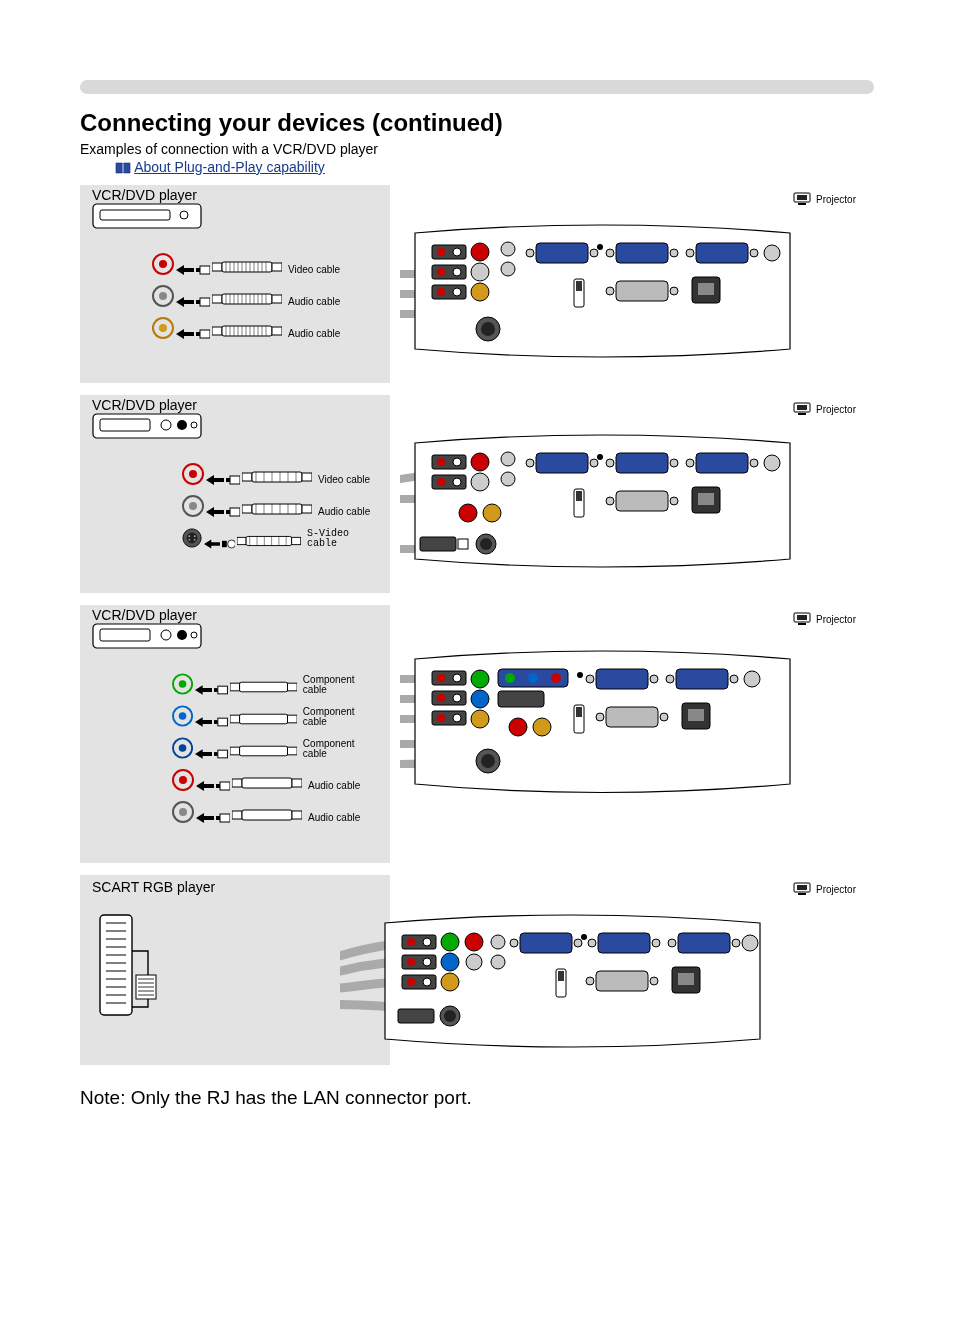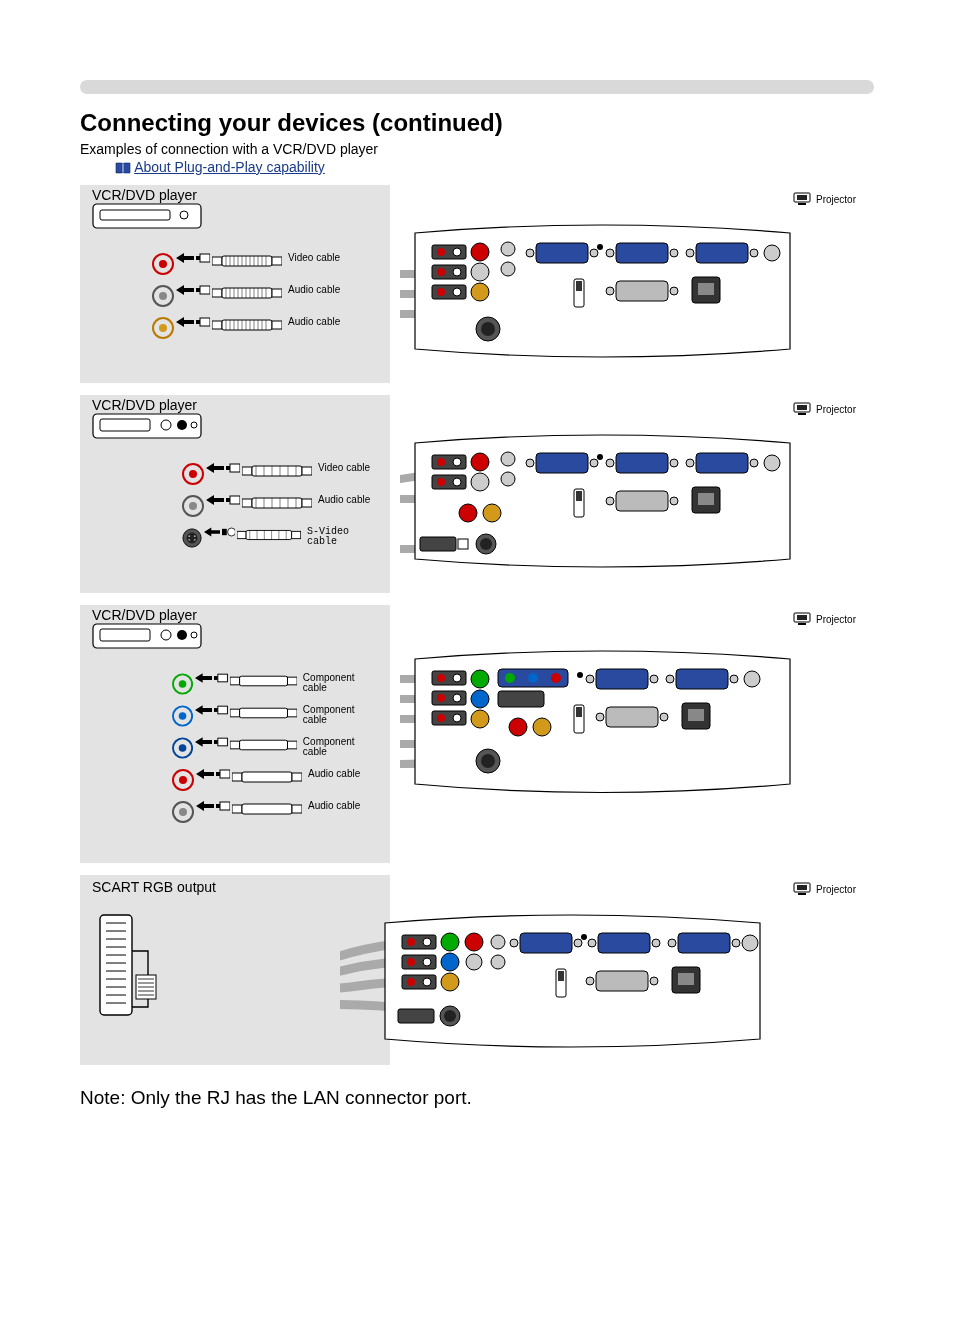--- a/index.html
+++ b/index.html
@@ -51,21 +51,21 @@
     position: relative;
   }
   .right-pane {
     flex: 1;
     padding: 10px 0 10px 10px;
     position: relative;
   }
   .device-svg { margin-bottom: 10px; }
   .cable-row {
     display: flex;
-    align-items: flex-start;
+    align-items: flex-end;
     gap: 2px;
     margin: 10px 0 10px 0;
   }
   .cable-row.indent { margin-left: 60px; }
   .jack {
     width: 22px; height: 22px;
   }
   .arrow-left {
     width: 18px; height: 10px;
   }
@@ -586,21 +586,21 @@
       <rect x="282" y="64" width="28" height="26" rx="3" fill="#333" stroke="#000"></rect>
         <rect x="288" y="70" width="16" height="12" fill="#888"></rect>
       <circle cx="88" cy="122" r="12" fill="#555" stroke="#000"></circle>
         <circle cx="88" cy="122" r="7" fill="#222"></circle>
     </svg>
   </div>
 </div>
 
 <div class="diagram-block">
   <div class="left-pane" style="height:190px;">
-    <div class="src-label" style="top:4px;left:12px;">SCART RGB output</div>
+    <div class="src-label" style="top:4px;left:12px;">SCART RGB player</div>
     <svg width="70" height="120" viewBox="0 0 70 120" style="margin-top:18px;">
       <rect x="8" y="4" width="32" height="100" rx="4" fill="#fff" stroke="#000" stroke-width="1.4"></rect>
       <g stroke="#000" stroke-width="1">
         <line x1="14" y1="12" x2="34" y2="12"></line>
           <line x1="14" y1="20" x2="34" y2="20"></line>
           <line x1="14" y1="28" x2="34" y2="28"></line>
         <line x1="14" y1="36" x2="34" y2="36"></line>
           <line x1="14" y1="44" x2="34" y2="44"></line>
           <line x1="14" y1="52" x2="34" y2="52"></line>
         <line x1="14" y1="60" x2="34" y2="60"></line>

